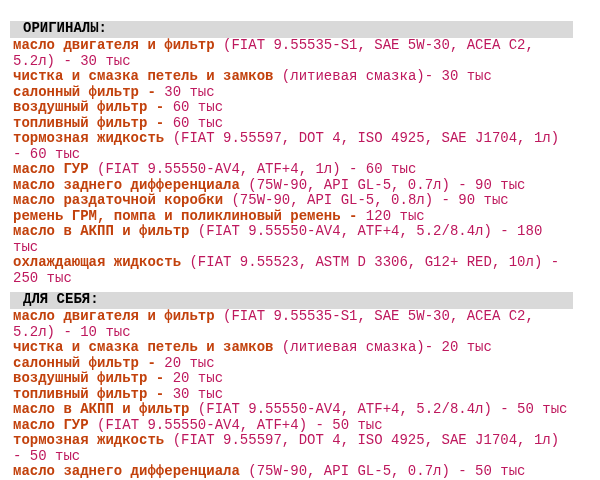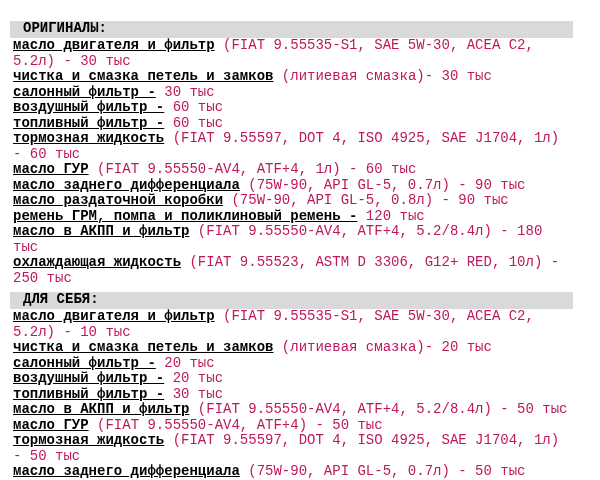--- a/index.html
+++ b/index.html
@@ -30,22 +30,21 @@
     height: 17px;
     overflow: hidden;
     font-weight: bold;
     color: #000000;
   }
   .section-header.spaced {
     margin-top: 6px;     
   }
   .item .b {
     font-weight: bold;
-    color: #000000;
-    text-decoration: underline;
+    color: #c2410c;
   }
   .item .g {
     color: #be185d;
   }
 </style>
 </head>
 <body>
 
 <div class="doc">
   <div id="content"><div class="section-header"><span>ОРИГИНАЛЫ:</span></div><div class="item"><span class="b">масло двигателя и фильтр</span><span class="g"> (FIAT 9.55535-S1, SAE 5W-30, ACEA C2, 5.2л) - 30 тыс</span></div><div class="item"><span class="b">чистка и смазка петель и замков</span><span class="g"> (литиевая смазка)- 30 тыс</span></div><div class="item"><span class="b">салонный фильтр -</span><span class="g"> 30 тыс</span></div><div class="item"><span class="b">воздушный фильтр -</span><span class="g"> 60 тыс</span></div><div class="item"><span class="b">топливный фильтр -</span><span class="g"> 60 тыс</span></div><div class="item"><span class="b">тормозная жидкость</span><span class="g"> (FIAT 9.55597, DOT 4, ISO 4925, SAE J1704, 1л) - 60 тыс</span></div><div class="item"><span class="b">масло ГУР</span><span class="g"> (FIAT 9.55550-AV4, ATF+4, 1л) - 60 тыс</span></div><div class="item"><span class="b">масло заднего дифференциала</span><span class="g"> (75W-90, API GL-5, 0.7л) - 90 тыс</span></div><div class="item"><span class="b">масло раздаточной коробки</span><span class="g"> (75W-90, API GL-5, 0.8л) - 90 тыс</span></div><div class="item"><span class="b">ремень ГРМ, помпа и поликлиновый ремень -</span><span class="g"> 120 тыс</span></div><div class="item"><span class="b">масло в АКПП и фильтр</span><span class="g"> (FIAT 9.55550-AV4, ATF+4, 5.2/8.4л) - 180 тыс</span></div><div class="item"><span class="b">охлаждающая жидкость</span><span class="g"> (FIAT 9.55523, ASTM D 3306, G12+ RED, 10л) - 250 тыс</span></div><div class="section-header spaced"><span>ДЛЯ СЕБЯ:</span></div><div class="item"><span class="b">масло двигателя и фильтр</span><span class="g"> (FIAT 9.55535-S1, SAE 5W-30, ACEA C2, 5.2л) - 10 тыс</span></div><div class="item"><span class="b">чистка и смазка петель и замков</span><span class="g"> (литиевая смазка)- 20 тыс</span></div><div class="item"><span class="b">салонный фильтр -</span><span class="g"> 20 тыс</span></div><div class="item"><span class="b">воздушный фильтр -</span><span class="g"> 20 тыс</span></div><div class="item"><span class="b">топливный фильтр -</span><span class="g"> 30 тыс</span></div><div class="item"><span class="b">масло в АКПП и фильтр</span><span class="g"> (FIAT 9.55550-AV4, ATF+4, 5.2/8.4л) - 50 тыс</span></div><div class="item"><span class="b">масло ГУР</span><span class="g"> (FIAT 9.55550-AV4, ATF+4) - 50 тыс</span></div><div class="item"><span class="b">тормозная жидкость</span><span class="g"> (FIAT 9.55597, DOT 4, ISO 4925, SAE J1704, 1л) - 50 тыс</span></div><div class="item"><span class="b">масло заднего дифференциала</span><span class="g"> (75W-90, API GL-5, 0.7л) - 50 тыс</span></div></div>

